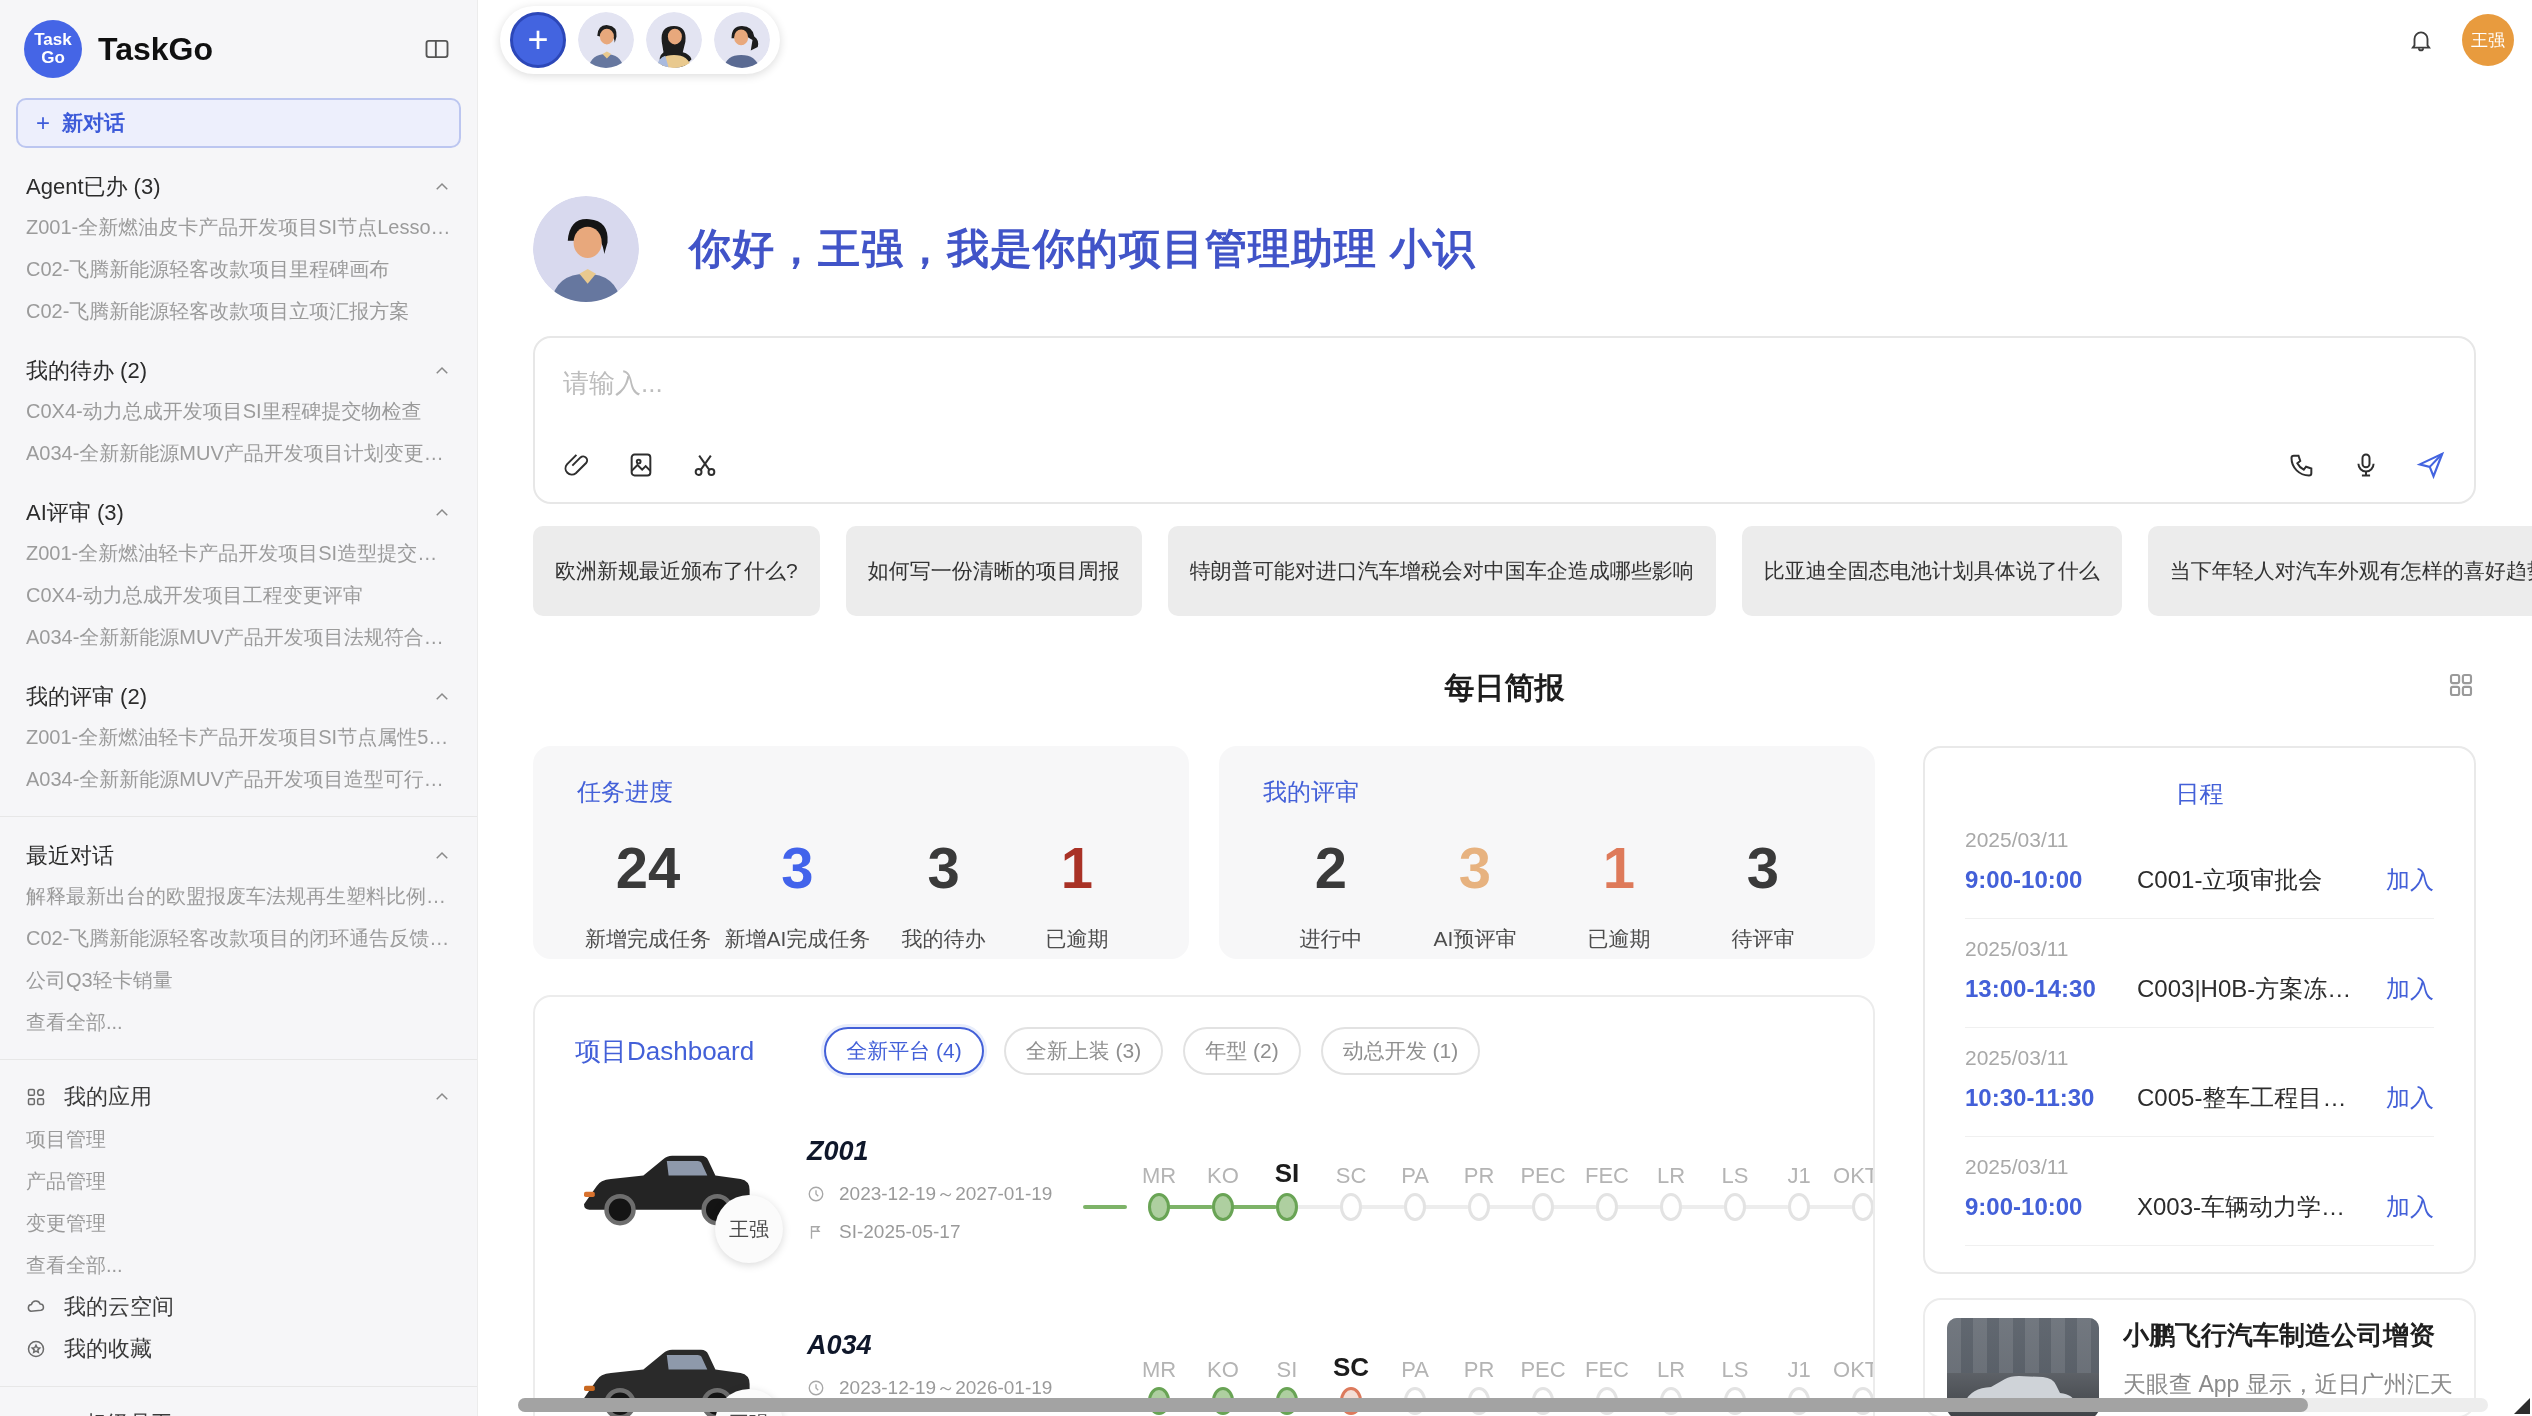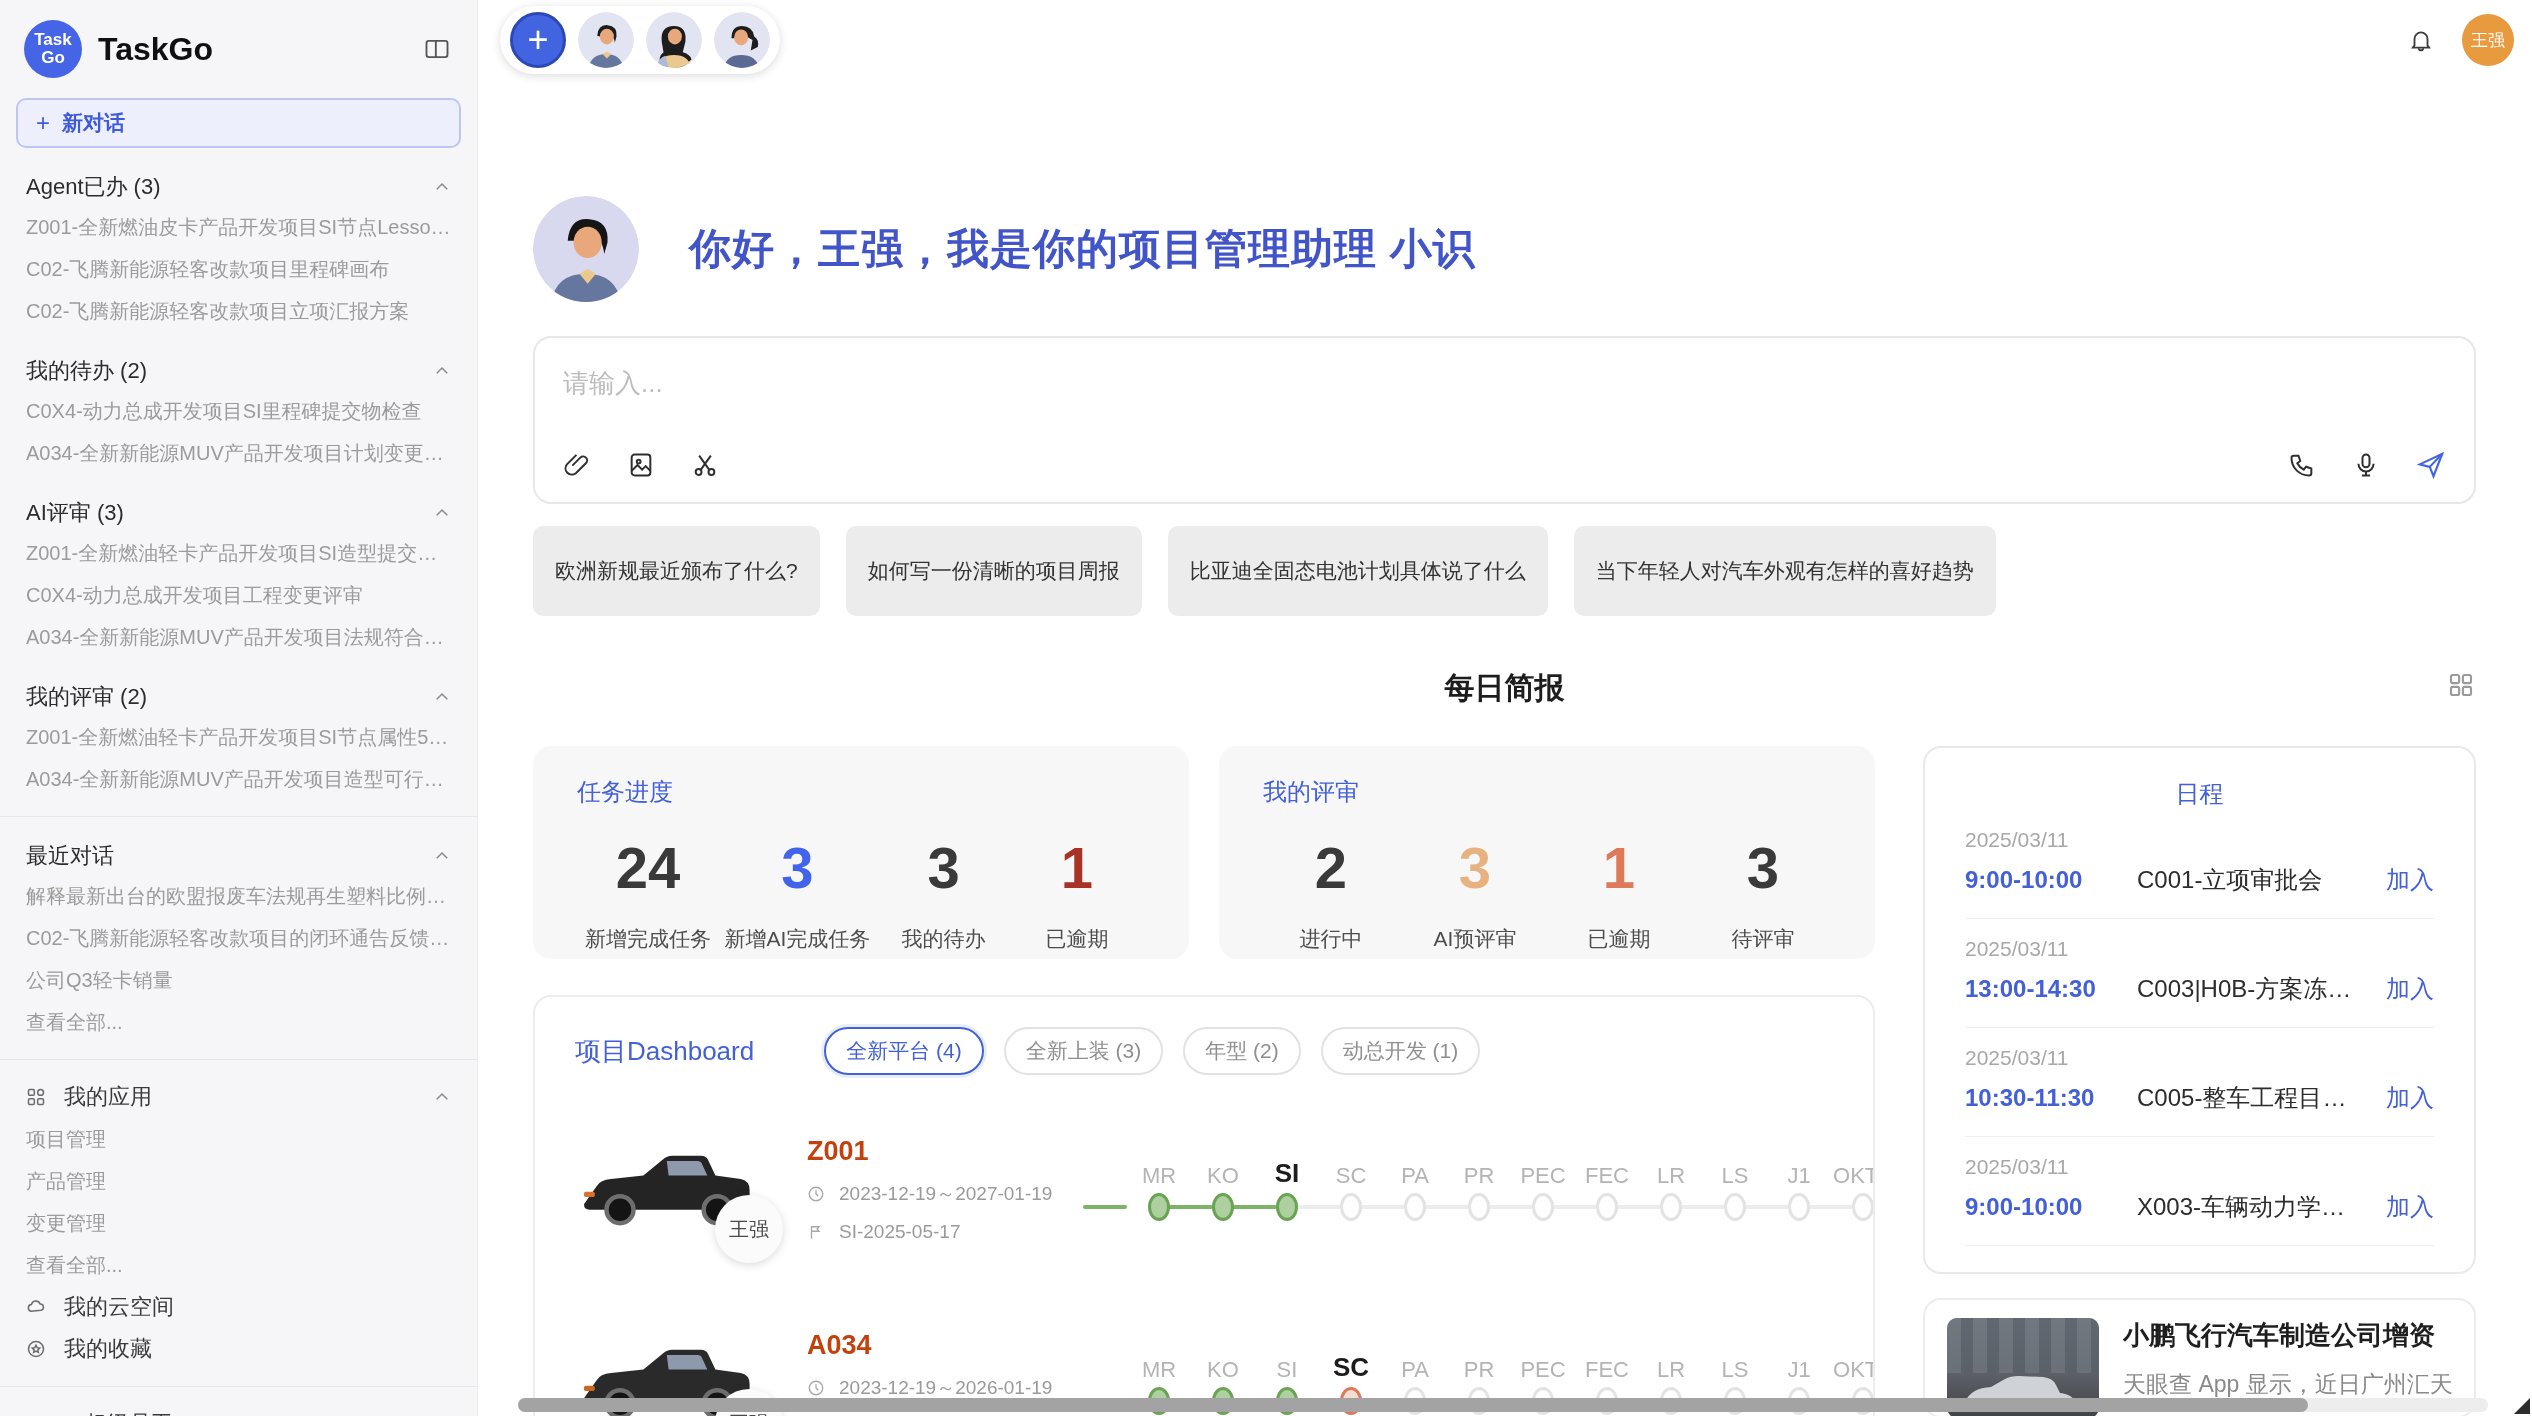--- a/index.html
+++ b/index.html
@@ -100,21 +100,21 @@
        background:#fff;cursor:pointer;white-space:nowrap;}
   .tab.active{border-color:#4360d8;color:#4360d8;box-shadow:0 0 0 3px #e8edfb;}
 
   .proj-row{display:flex;align-items:center;margin-top:34px;height:160px;}
   .car-wrap{position:relative;width:180px;min-width:180px;}
   .car-wrap svg.car{width:180px;height:112px;}
   .owner-badge{position:absolute;right:-28px;bottom:-18px;width:68px;height:68px;border-radius:50%;
                background:#fbfbfb;box-shadow:0 2px 8px rgba(0,0,0,.15);display:flex;align-items:center;
                justify-content:center;font-size:20px;color:#4a4a4a;}
   .proj-info{margin-left:52px;width:250px;min-width:250px;}
-  .p-code{font-size:27px;font-weight:700;color:#c2410c;}
+  .p-code{font-size:27px;font-weight:700;color:#0f172a;font-style:italic;}
   .p-meta{display:flex;align-items:center;margin-top:14px;color:#9a9a9a;font-size:19px;gap:14px;white-space:nowrap;}
   .p-meta .mi{display:flex;color:#a8a8a8;}
 
   .ms-row{display:flex;align-items:flex-end;margin-left:26px;}
   .ms-lead{width:44px;height:4px;background:#7db368;margin-bottom:16px;border-radius:2px;}
   .ms-cell{width:64px;display:flex;flex-direction:column;align-items:center;}
   .ms-label{font-size:22px;color:#b4b4b4;height:36px;display:flex;align-items:flex-end;justify-content:center;}
   .ms-cell.active .ms-label{color:#1c1c1c;font-weight:700;font-size:26px;}
   .ms-trk{position:relative;width:100%;height:36px;display:flex;align-items:center;justify-content:center;}
   .seg{position:absolute;right:50%;margin-right:10px;width:54px;height:4px;background:#ededed;border-radius:2px;}
@@ -404,20 +404,21 @@
                   <path d="M11 13.5 L21 3"></path>
                 </svg>
             </span>
           </div>
         </div>
       </div>
 
       <div class="chips">
         <div class="chip">欧洲新规最近颁布了什么?</div>
         <div class="chip">如何写一份清晰的项目周报</div>
+        <div class="chip">特朗普可能对进口汽车增税会对中国车企造成哪些影响</div>
         <div class="chip">比亚迪全固态电池计划具体说了什么</div>
         <div class="chip">当下年轻人对汽车外观有怎样的喜好趋势</div>
       </div>
 
       <div class="brief-head">
         <div class="brief-title">每日简报</div>
         <span class="grid-ico">
           <svg width="30" height="30" viewBox="0 0 24 24" fill="none" stroke="currentColor" stroke-width="1.7">
             <rect x="4" y="4" width="6.5" height="6.5" rx="1.5"></rect>
               <rect x="13.5" y="4" width="6.5" height="6.5" rx="1.5"></rect>

